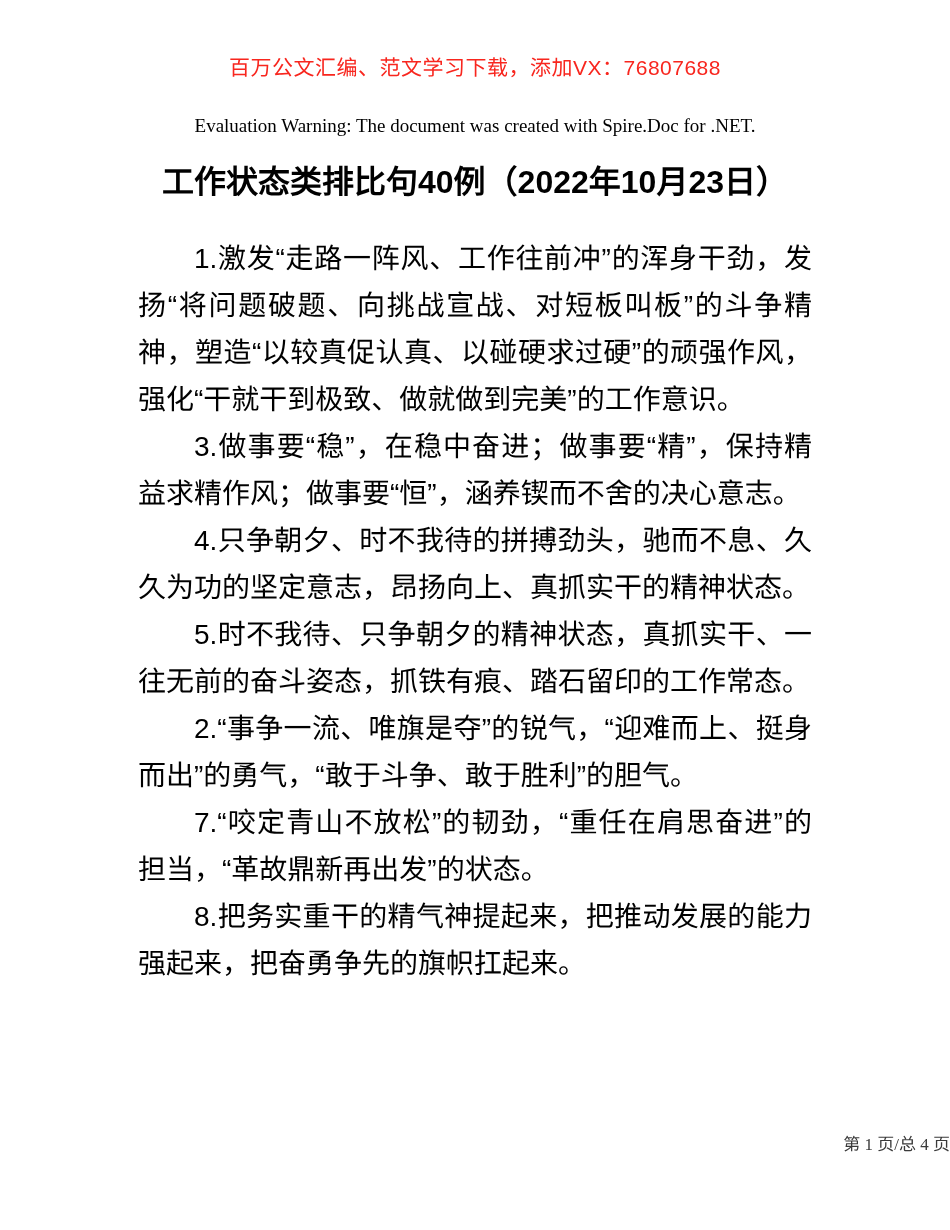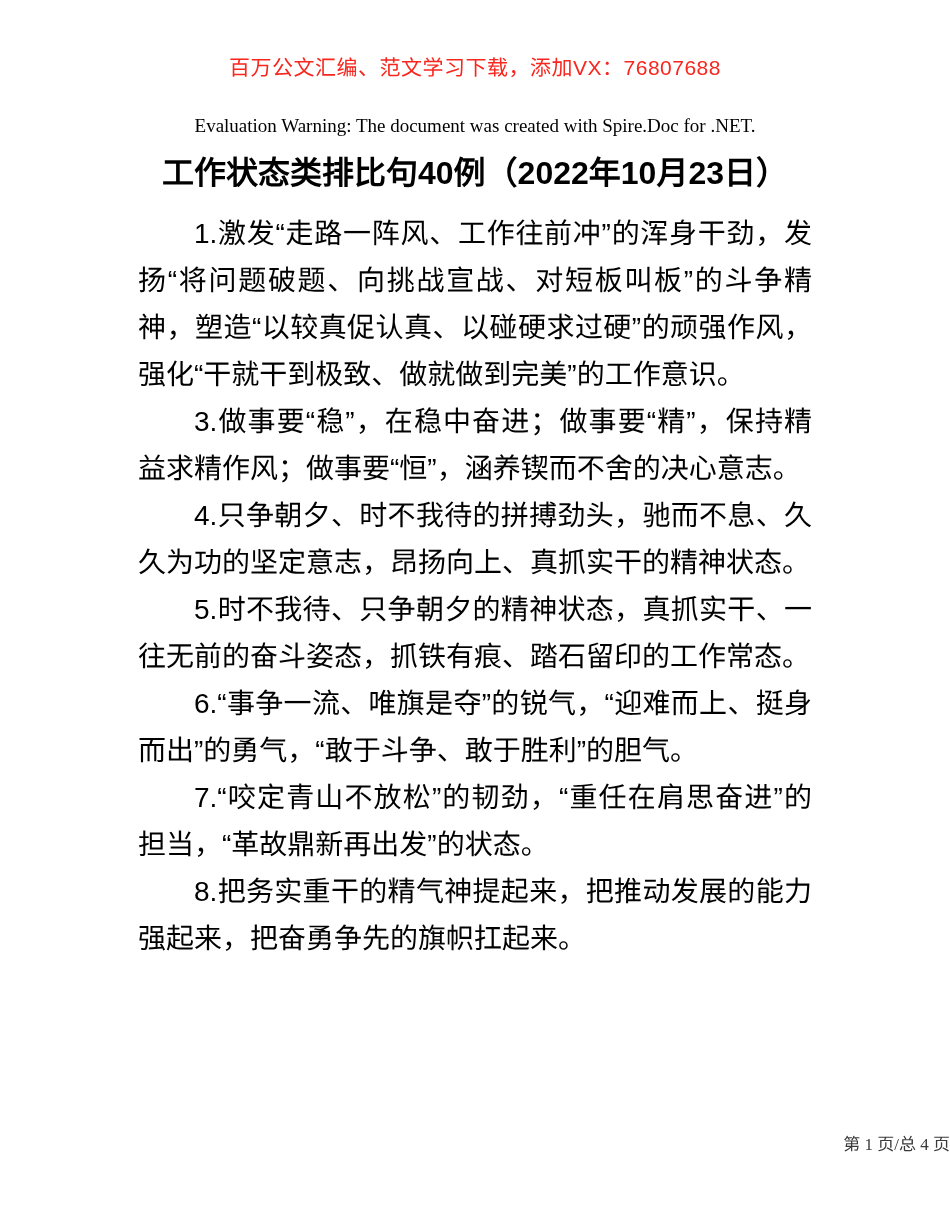--- a/index.html
+++ b/index.html
@@ -25,29 +25,29 @@
   }
   .eval-warning {
     margin-top: 34px;
     text-align: center;
     font-size: 19px;
     line-height: 23px;
     color: #000000;
     font-family: "Liberation Serif", "DejaVu Serif", serif;
   }
   .doc-title {
-    margin-top: 17px;
+    margin-top: 26px;
     text-align: center;
     font-size: 32px;
     line-height: 38px;
     font-weight: bold;
     color: #000000;
   }
   .doc-body {
-    margin-top: 18px;
+    margin-top: 34px;
     padding: 0 138px;
   }
   .doc-body p {
     font-size: 28px;
     line-height: 47px;
     text-align: justify;
     text-justify: inter-ideograph;
     text-indent: 2em;
     color: #000000;
   }
@@ -72,21 +72,21 @@
 
   <div class="eval-warning">Evaluation Warning: The document was created with Spire.Doc for .NET.</div>
 
   <h1 class="doc-title">工作状态类排比句40例（2022年10月23日）</h1>
 
   <div class="doc-body">
     <p>1.激发“走路一阵风、工作往前冲”的浑身干劲，发扬“将问题破题、向挑战宣战、对短板叫板”的斗争精神，塑造“以较真促认真、以碰硬求过硬”的顽强作风，强化“干就干到极致、做就做到完美”的工作意识。</p>
     <p>3.做事要“稳”，在稳中奋进；做事要“精”，保持精益求精作风；做事要“恒”，涵养锲而不舍的决心意志。</p>
     <p>4.只争朝夕、时不我待的拼搏劲头，驰而不息、久久为功的坚定意志，昂扬向上、真抓实干的精神状态。</p>
     <p>5.时不我待、只争朝夕的精神状态，真抓实干、一往无前的奋斗姿态，抓铁有痕、踏石留印的工作常态。</p>
-    <p>6.“事争一流、唯旗是夺”的锐气，“迎难而上、挺身而出”的勇气，“敢于斗争、敢于胜利”的胆气。</p>
+    <p>2.“事争一流、唯旗是夺”的锐气，“迎难而上、挺身而出”的勇气，“敢于斗争、敢于胜利”的胆气。</p>
     <p>7.“咬定青山不放松”的韧劲，“重任在肩思奋进”的担当，“革故鼎新再出发”的状态。</p>
     <p>8.把务实重干的精气神提起来，把推动发展的能力强起来，把奋勇争先的旗帜扛起来。</p>
   </div>
 
   <div class="page-footer">
     <span>第 1 页/总 4 页</span>
   </div>
 
 </div>
 

